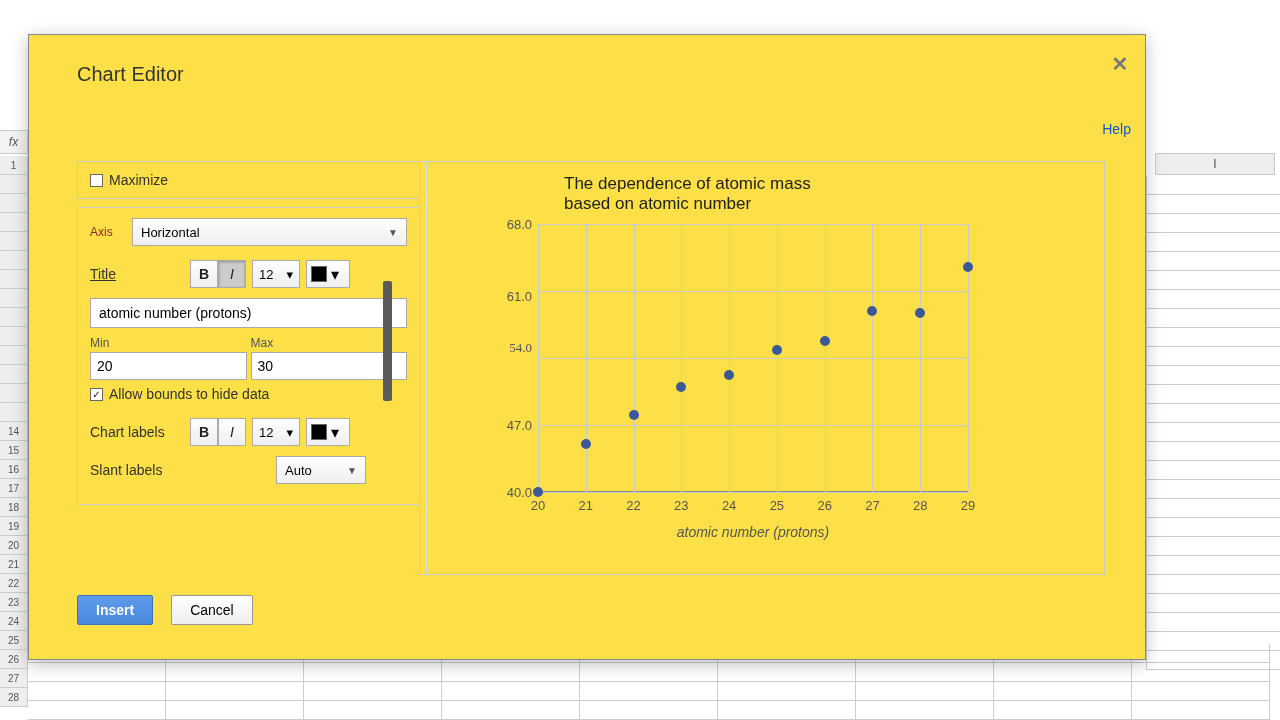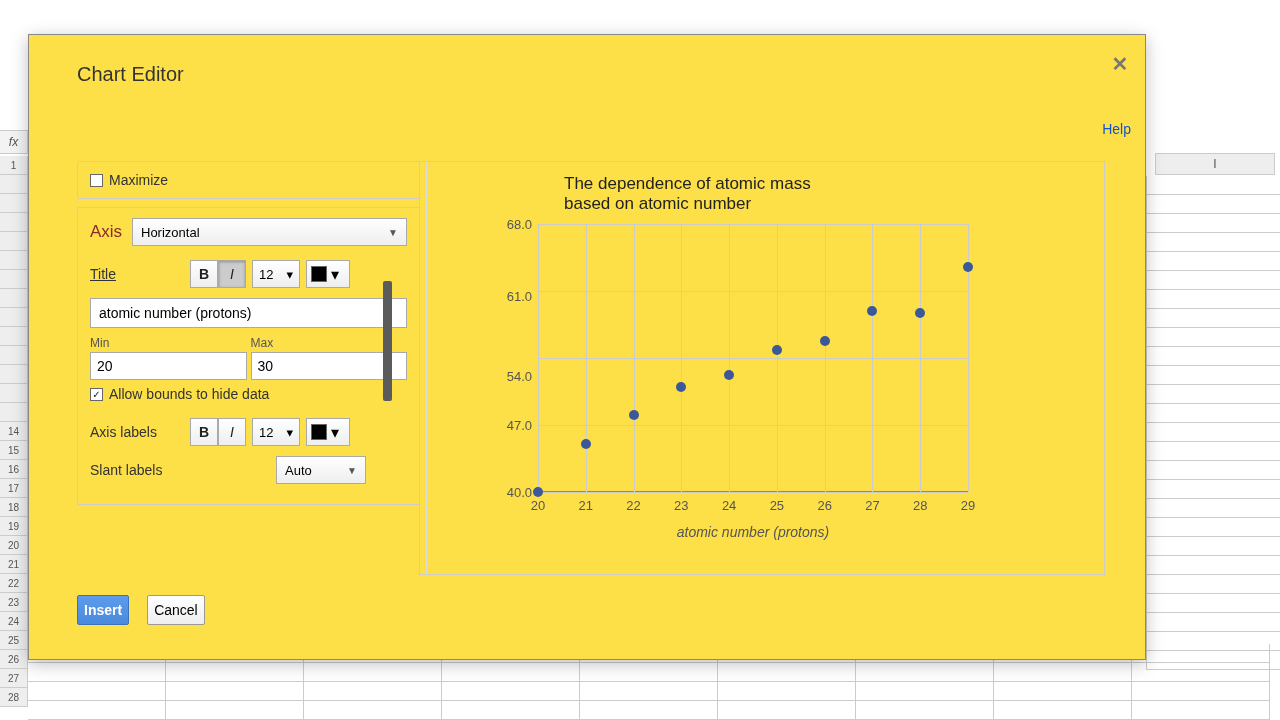--- a/index.html
+++ b/index.html
@@ -92,21 +92,21 @@
   border: 1px solid #ccc; border-radius: 2px;
   padding: 10px 12px; margin-bottom: 8px;
 }
 .checkbox-row { display: flex; align-items: center; font-size: 14px; color: #333; }
 .chk {
   width: 13px; height: 13px; border: 1px solid #666; margin-right: 6px;
   display: inline-flex; align-items: center; justify-content: center;
   font-size: 10px; color: #222; background: #fff;
 }
 .row { display: flex; align-items: center; margin-bottom: 10px; }
-.lbl { font-size: 17px; color: #8b2a2a; width: 42px; }
+.lbl { font-size: 12px; color: #8b2a2a; width: 42px; }
 .lbl-n { font-size: 14px; color: #333; }
 .select {
   border: 1px solid #aaa; background: linear-gradient(#fff,#eee);
   height: 28px; font-size: 13px; padding: 4px 8px;
   display: flex; align-items: center; justify-content: space-between;
   cursor: pointer; flex: 1; text-align: right;
 }
 .select .caret { font-size: 10px; color: #555; margin-left: 6px; }
 .btn-toggle {
   width: 28px; height: 28px; border: 1px solid #aaa;
@@ -124,21 +124,21 @@
   width: 100%; height: 30px; border: 1px solid #aaa; padding: 0 8px;
   font-size: 14px; background: #fff;
 }
 .minmax { display: flex; gap: 4px; }
 .minmax > div { flex: 1; }
 .minmax label { font-size: 12px; color: #555; display: block; margin-bottom: 2px; }
 .minmax input { width: 100%; height: 28px; border: 1px solid #aaa; padding: 0 6px; font-size: 14px; }
 
 .btn-bar { position: absolute; left: 48px; top: 560px; display: flex; gap: 18px; }
 .btn {
-  height: 30px; padding: 0 6px; font-size: 14px;
+  height: 30px; padding: 0 18px; font-size: 14px;
   border: 1px solid #999; background: linear-gradient(#fff,#eee);
   cursor: pointer; border-radius: 2px;
 }
 .btn.primary {
   background: linear-gradient(#5d9cec,#4a89dc); color: #fff;
   border-color: #3b73b9; font-weight: bold;
 }
 
 .chart-area {
   position: absolute; left: 390px; top: 126px;
@@ -333,21 +333,21 @@
           <input value="30" style="">
         </div>
       </div>
 
       <div class="checkbox-row" style="margin-top:6px;">
         <span class="chk">✓</span>
         <span>Allow bounds to hide data</span>
       </div>
 
       <div class="row" style="margin-top:16px;">
-        <span class="lbl-n" style="width:100px;">Axis labels</span>
+        <span class="lbl-n" style="width:100px;">Chart labels</span>
         <span class="btn-toggle">
             <b>B</b>
           </span>
         <span class="btn-toggle">
             <i>I</i>
           </span>
         <span style="width:6px;"></span>
         <span class="size-sel">
           <span>12</span>
           <span class="caret">▾</span>
@@ -374,21 +374,21 @@
     <div class="chart-title">The dependence of atomic mass based on atomic number</div>
     <div class="plot" id="plot">
       <div class="plot-border"></div>
       <div class="plot-bottom"></div>
       <div class="xaxis-label">atomic number (protons)</div>
     <div class="hgrid" style="top: 268px;"></div>
         <div class="ytick" style="top: 268px;">40.0</div>
         <div class="hgrid" style="top: 201px;"></div>
         <div class="ytick" style="top: 201px;">47.0</div>
         <div class="hgrid" style="top: 134px;"></div>
-        <div class="ytick" style="top: 152px;">54.0</div>
+        <div class="ytick" style="top: 124px; font-family: Liberation Serif, serif;">54.0</div>
         <div class="hgrid" style="top: 67px;"></div>
         <div class="ytick" style="top: 72px;">61.0</div>
         <div class="hgrid" style="top: 0px;"></div>
         <div class="ytick" style="top: 0px;">68.0</div>
         <div class="vgrid" style="left: 0px;"></div>
         <div class="xtick" style="left: 0px;">20</div>
         <div class="vgrid" style="left: 47.7778px;"></div>
         <div class="xtick" style="left: 47.7778px;">21</div>
         <div class="vgrid" style="left: 95.5556px;"></div>
         <div class="xtick" style="left: 95.5556px;">22</div>

